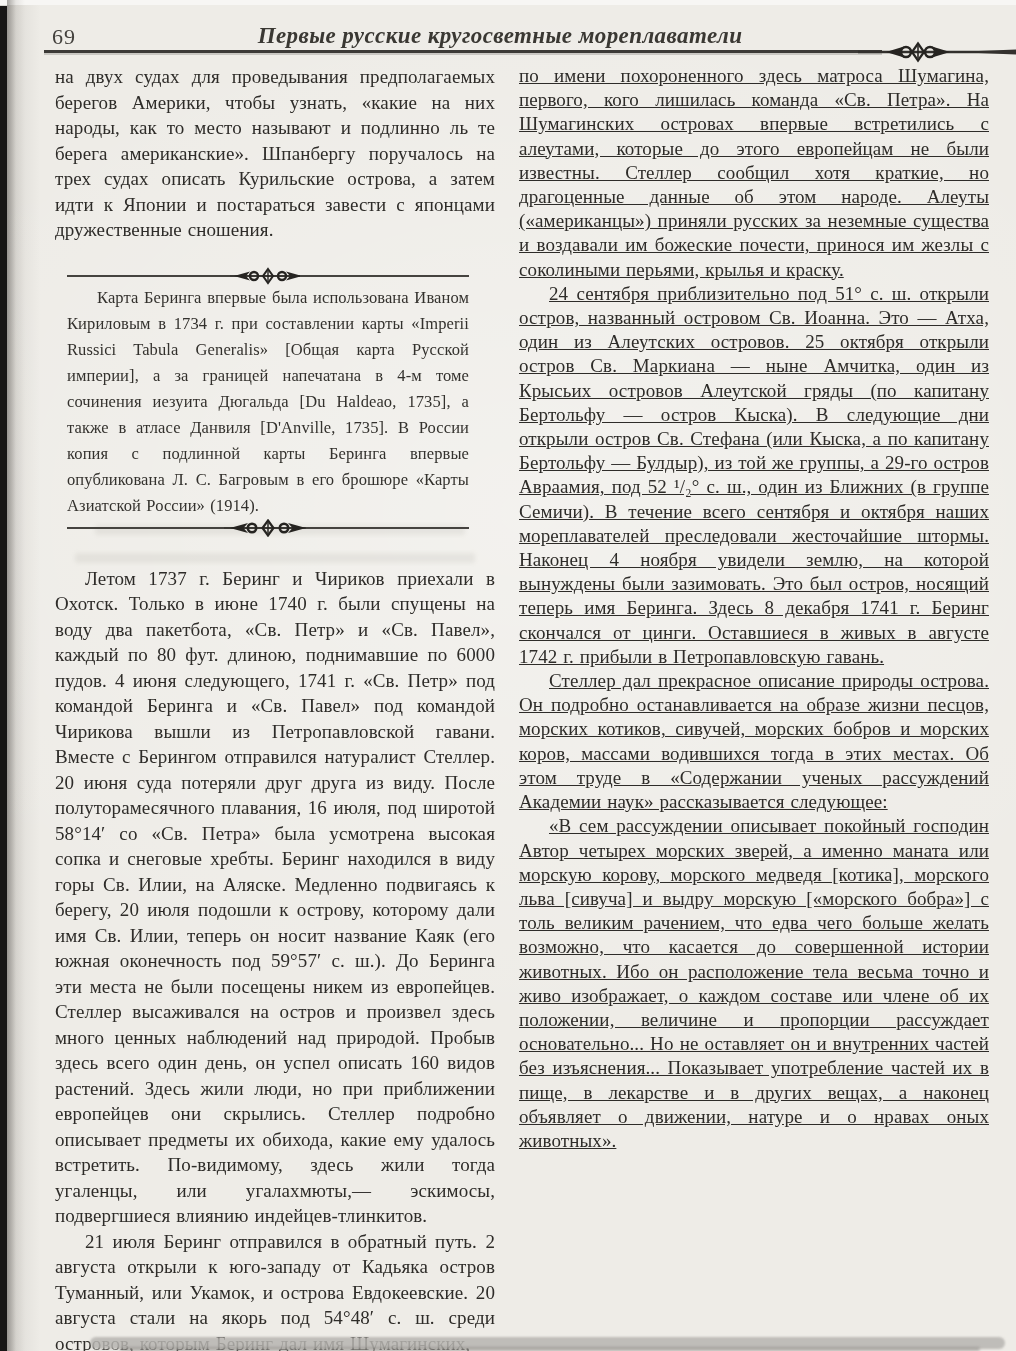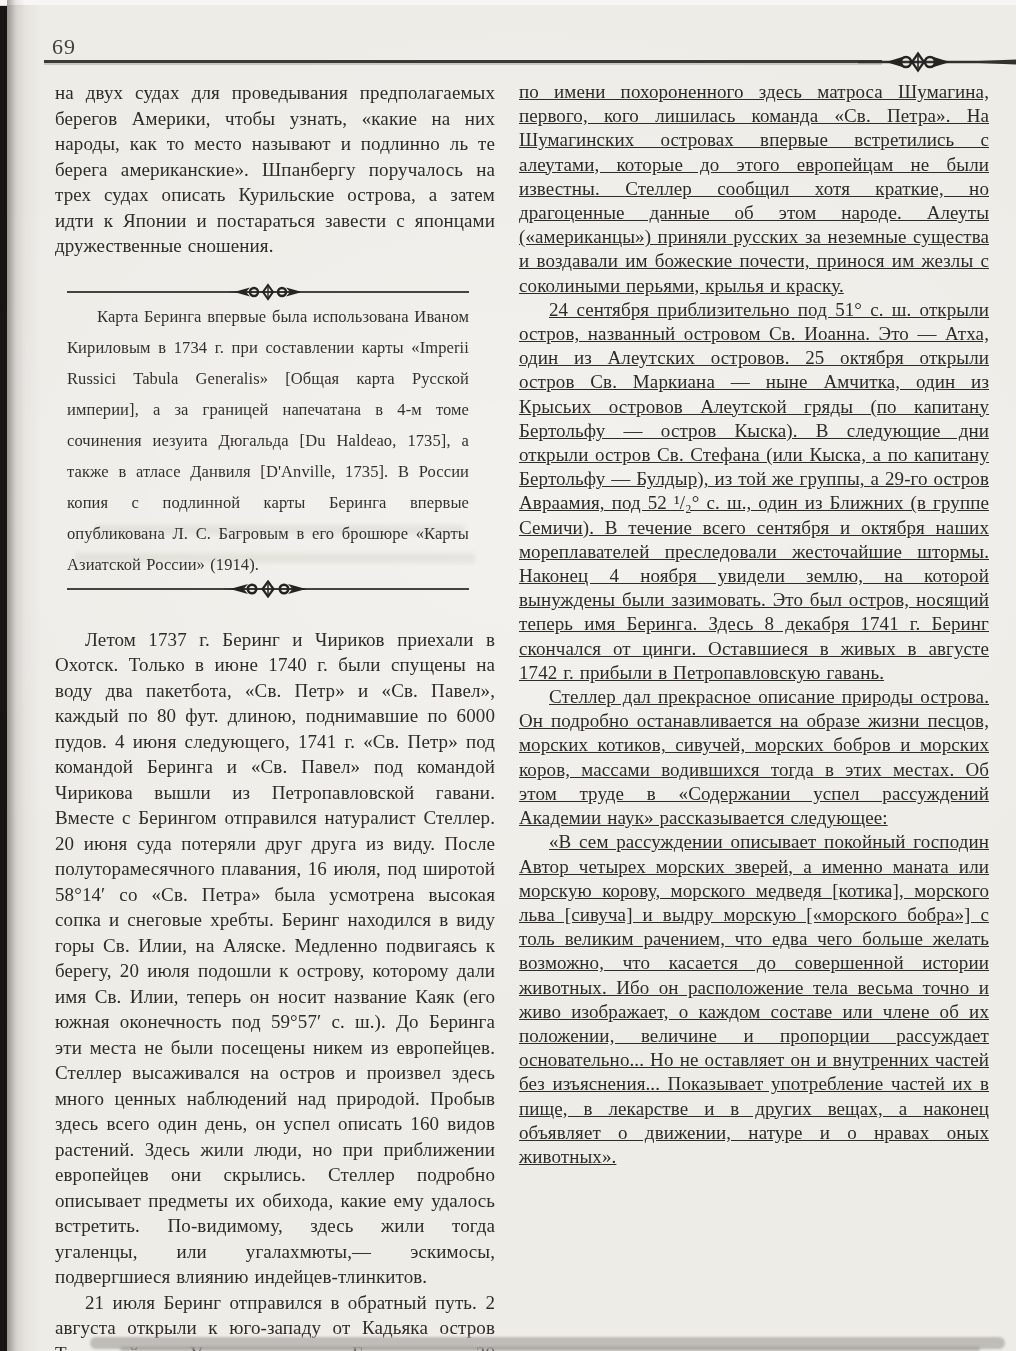--- a/index.html
+++ b/index.html
@@ -18,63 +18,64 @@
   .edge-black{position:absolute;left:0;top:6px;width:7px;height:1345px;background:#171615;}
   .edge-grad{position:absolute;left:7px;top:0;width:18px;height:100%;
     background:linear-gradient(90deg, rgba(70,66,62,.45), rgba(160,156,150,.18) 50%, rgba(238,236,231,0));}
   .edge-top{position:absolute;left:0;top:0;width:100%;height:5px;background:#f7f6f4;}
   .bottom-shadow{position:absolute;left:90px;bottom:2px;width:915px;height:12px;
     background:#b7b5b1;border-radius:7px;filter:blur(1.2px);opacity:.85;}
   .bottom-shadow2{position:absolute;left:120px;bottom:0px;width:860px;height:4px;
     background:#8f8d89;border-radius:3px;filter:blur(1.5px);opacity:.6;}
 
   
-  .header{position:absolute;top:28px;left:40px;width:944px;height:50px;}
+  .header{position:absolute;top:18px;left:40px;width:944px;height:50px;}
   .page-number{position:absolute;left:12px;top:6px;font-size:22px;color:#43413d;letter-spacing:1px;}
   .running-title{
     position:absolute;left:0;top:5px;width:920px;text-align:center;
     font-style:italic;font-weight:bold;font-size:23px;color:#3a3833;letter-spacing:.4px;
   }
   .header-rule{position:absolute;left:4px;top:32px;width:838px;height:3px;background:#3c3a37;
     box-shadow:0 2px 0 rgba(90,88,84,.25);}
   .header-fleuron{position:absolute;left:818px;top:22px;width:160px;height:24px;}
 
   
   .columns{position:absolute;top:64px;left:55px;width:934px;display:flex;gap:24px;}
   .col{color:#2e2c29;text-align:justify;}
   .col-left{width:440px;font-size:19px;line-height:25.5px;}
   .col-right{width:470px;font-size:19px;line-height:24.2px;text-decoration:underline;}
   .col p{margin:0;text-indent:30px;letter-spacing:.1px;word-spacing:1px;}
-  .col p.cont{text-indent:0;margin-top:16px;}
+  .col p.cont{text-indent:0;}
 
   
   .note-block{margin:24px 26px 0 12px;}
   .divider{display:flex;align-items:center;height:18px;}
   .divider .rule{flex:1;height:2px;background:#45433f;}
   .divider svg{flex:0 0 auto;margin:0 -6px;}
-  .note-text{margin:11px 2px 9px 2px;font-size:16.5px;line-height:31px;
+  .note-text{margin:11px 2px 9px 2px;font-size:16.5px;line-height:26px;
     text-align:justify;text-indent:30px;color:#33312d;letter-spacing:.1px;}
   .after-note{margin-top:29px !important;}
 
   
   .bleed{position:absolute;background:#9a988f;opacity:.14;filter:blur(2px);border-radius:2px;}
 </style>
 </head>
 <body>
 
 <div class="paper"></div>
 <div class="edge-top"></div>
 <div class="edge-black"></div>
 <div class="edge-grad"></div>
 
 <div class="bleed" style="left:95px;top:525px;width:370px;height:10px;"></div>
 <div class="bleed" style="left:75px;top:553px;width:400px;height:10px;"></div>
 
 <div class="header">
   <span class="page-number">69</span>
+  <div class="running-title">Первые русские кругосветные мореплаватели</div>
   <div class="header-rule"></div>
   <svg class="header-fleuron" viewBox="0 0 160 24">
     <line x1="0" y1="12" x2="160" y2="12" stroke="#33312e" stroke-width="2.4"></line>
     <path d="M96 12 L158 9.5 L158 14.5 Z" fill="#33312e"></path>
     <path d="M28 12 L46 6.5 L41.5 12 L46 17.5 Z" fill="#262421"></path>
     <path d="M92 12 L74 6.5 L78.5 12 L74 17.5 Z" fill="#262421"></path>
     <circle cx="48" cy="12" r="5" fill="none" stroke="#262421" stroke-width="2.6"></circle>
     <circle cx="72" cy="12" r="5" fill="none" stroke="#262421" stroke-width="2.6"></circle>
     <path d="M60 3.5 L66 12 L60 20.5 L54 12 Z" fill="none" stroke="#262421" stroke-width="2.2"></path>
     <line x1="60" y1="6" x2="60" y2="18" stroke="#262421" stroke-width="1.6"></line>
@@ -118,20 +119,20 @@
       </div>
     </div>
 
     <p class="after-note">Летом 1737 г. Беринг и Чириков приехали в Охотск. Только в июне 1740 г. были спущены на воду два пакетбота, «Св. Петр» и «Св. Павел», каждый по 80 фут. длиною, поднимавшие по 6000 пудов. 4 июня следующего, 1741 г. «Св. Петр» под командой Беринга и «Св. Павел» под командой Чирикова вышли из Петропавловской гавани. Вместе с Берингом отправился натуралист Стеллер. 20 июня суда потеряли друг друга из виду. После полуторамесячного плавания, 16 июля, под широтой 58°14′ со «Св. Петра» была усмотрена высокая сопка и снеговые хребты. Беринг находился в виду горы Св. Илии, на Аляске. Медленно подвигаясь к берегу, 20 июля подошли к острову, которому дали имя Св. Илии, теперь он носит название Каяк (его южная оконечность под 59°57′ с. ш.). До Беринга эти места не были посещены никем из европейцев. Стеллер высаживался на остров и произвел здесь много ценных наблюдений над природой. Пробыв здесь всего один день, он успел описать 160 видов растений. Здесь жили люди, но при приближении европейцев они скрылись. Стеллер подробно описывает предметы их обихода, какие ему удалось встретить. По-видимому, здесь жили тогда угаленцы, или угалахмюты,— эскимосы, подвергшиеся влиянию индейцев-тлинкитов.</p>
     <p>21 июля Беринг отправился в обратный путь. 2 августа открыли к юго-западу от Кадьяка остров Туманный, или Укамок, и острова Евдокеевские. 20 августа стали на якорь под 54°48′ с. ш. среди островов, которым Беринг дал имя Шумагинских,</p>
   </div>
 
   <div class="col col-right">
     <p class="cont">по имени похороненного здесь матроса Шумагина, первого, кого лишилась команда «Св. Петра». На Шумагинских островах впервые встретились с алеутами, которые до этого европейцам не были известны. Стеллер сообщил хотя краткие, но драгоценные данные об этом народе. Алеуты («американцы») приняли русских за неземные существа и воздавали им божеские почести, принося им жезлы с соколиными перьями, крылья и краску.</p>
     <p>24 сентября приблизительно под 51° с. ш. открыли остров, названный островом Св. Иоанна. Это — Атха, один из Алеутских островов. 25 октября открыли остров Св. Маркиана — ныне Амчитка, один из Крысьих островов Алеутской гряды (по капитану Бертольфу — остров Кыска). В следующие дни открыли остров Св. Стефана (или Кыска, а по капитану Бертольфу — Булдыр), из той же группы, а 29-го остров Авраамия, под 52 ¹/₂° с. ш., один из Ближних (в группе Семичи). В течение всего сентября и октября наших мореплавателей преследовали жесточайшие штормы. Наконец 4 ноября увидели землю, на которой вынуждены были зазимовать. Это был остров, носящий теперь имя Беринга. Здесь 8 декабря 1741 г. Беринг скончался от цинги. Оставшиеся в живых в августе 1742 г. прибыли в Петропавловскую гавань.</p>
-    <p>Стеллер дал прекрасное описание природы острова. Он подробно останавливается на образе жизни песцов, морских котиков, сивучей, морских бобров и морских коров, массами водившихся тогда в этих местах. Об этом труде в «Содержании успел рассуждений Академии наук» рассказывается следующее:</p>
+    <p>Стеллер дал прекрасное описание природы острова. Он подробно останавливается на образе жизни песцов, морских котиков, сивучей, морских бобров и морских коров, массами водившихся тогда в этих местах. Об этом труде в «Содержании ученых рассуждений Академии наук» рассказывается следующее:</p>
     <p>«В сем рассуждении описывает покойный господин Автор четырех морских зверей, а именно маната или морскую корову, морского медведя [котика], морского льва [сивуча] и выдру морскую [«морского бобра»] с толь великим рачением, что едва чего больше желать возможно, что касается до совершенной истории животных. Ибо он расположение тела весьма точно и живо изображает, о каждом составе или члене об их положении, величине и пропорции рассуждает основательно... Но не оставляет он и внутренних частей без изъяснения... Показывает употребление частей их в пище, в лекарстве и в других вещах, а наконец объявляет о движении, натуре и о нравах оных животных».</p>
   </div>
 
 </div>
 
 <div class="bottom-shadow"></div>
 <div class="bottom-shadow2"></div>
 
 </body></html>

